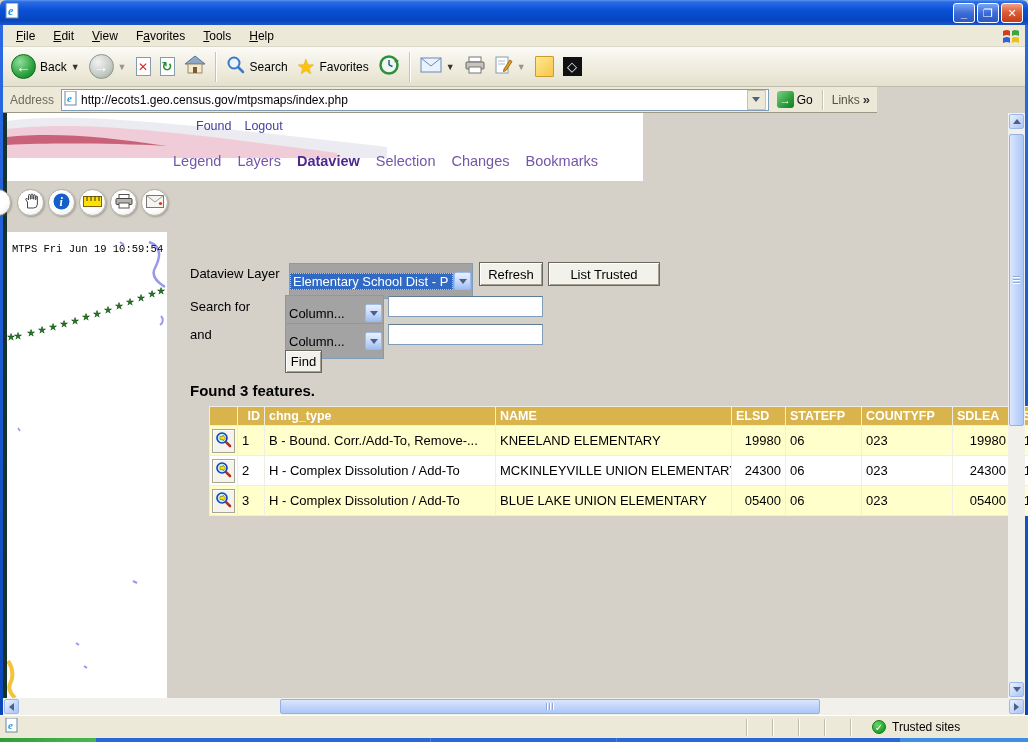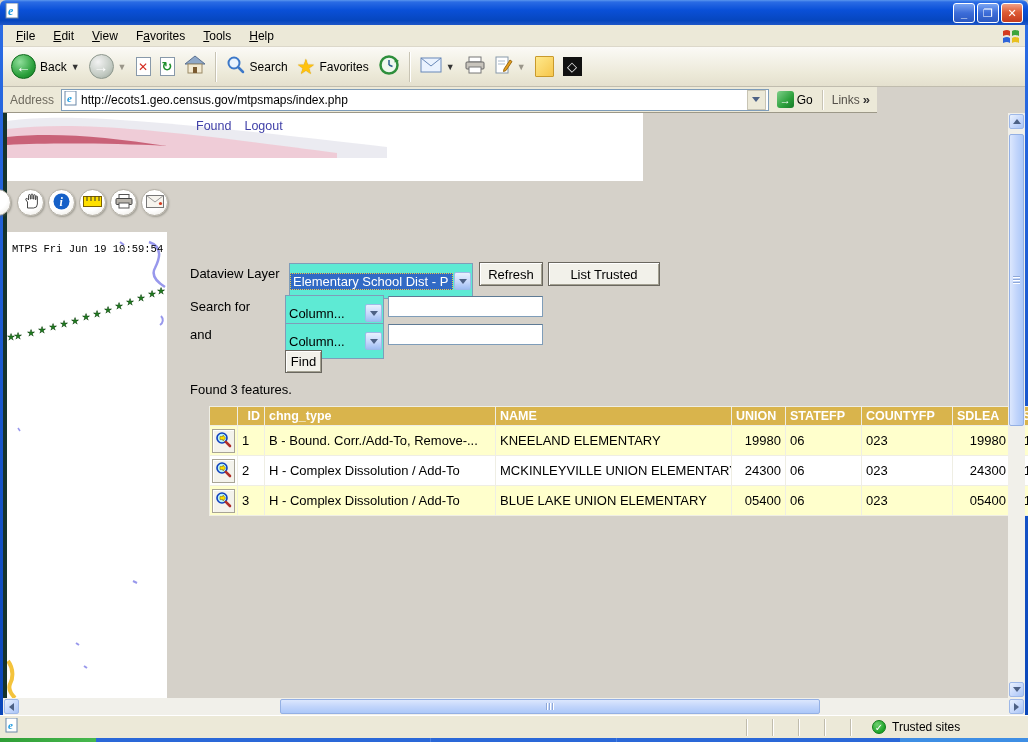--- a/index.html
+++ b/index.html
@@ -68,36 +68,36 @@
 
   .tool-circle{position:absolute;top:189px;width:27px;height:27px;border-radius:50%;
     background:radial-gradient(circle at 38% 30%,#FFFFFF 55%,#E8E6DF);border:1px solid #B4B0A6;
     box-shadow:1px 1px 2px rgba(90,90,80,.45);display:flex;align-items:center;justify-content:center;box-sizing:border-box;}
 
   #map-panel{left:7px;top:232px;width:160px;height:466px;background:#fff;overflow:hidden;}
   #map-stamp{position:absolute;left:5px;top:11px;font-size:10.5px;color:#000;white-space:nowrap;font-family:Liberation Mono, monospace;}
 
   
   .form-label{position:absolute;font-size:13px;color:#000;}
-  .xp-select{position:absolute;height:36px;background:#5eead4;border:1px solid #7F9DB9;
+  .xp-select{position:absolute;height:36px;background:#a3a3a3;border:1px solid #7F9DB9;
     display:flex;align-items:center;box-sizing:border-box;}
   .xp-select .val{flex:1;font-size:13px;padding:1px 3px;white-space:nowrap;overflow:hidden;}
   .xp-select .val.selected{background:#316AC5;color:#fff;outline:1px dotted #E8C848;outline-offset:-1px;}
   .xp-arrow{width:17px;height:18px;margin:1px;border-radius:2px;border:1px solid #9EBAE8;box-sizing:border-box;
     background:linear-gradient(180deg,#E9F1FE,#C6D8FB 55%,#9FBDF2);display:flex;align-items:center;justify-content:center;}
   .tri-dn{width:0;height:0;border-left:4px solid transparent;border-right:4px solid transparent;border-top:5px solid #4D6185;}
   .tri-up{width:0;height:0;border-left:4px solid transparent;border-right:4px solid transparent;border-bottom:5px solid #4D6185;}
   .tri-l{width:0;height:0;border-top:4px solid transparent;border-bottom:4px solid transparent;border-right:5px solid #4D6185;}
   .tri-r{width:0;height:0;border-top:4px solid transparent;border-bottom:4px solid transparent;border-left:5px solid #4D6185;}
   .xp-btn{position:absolute;background:#F2F1EA;border:1px solid #6A675F;box-sizing:border-box;
     box-shadow:inset 1px 1px 0 #FFFFFF,inset -1px -1px 0 #A3A091;font-size:13px;color:#000;
     display:flex;align-items:center;justify-content:center;cursor:default;}
   .xp-input{position:absolute;height:21px;background:#fff;border:1px solid #7F9DB9;border-top-color:#5E7A94;
     box-sizing:border-box;font-size:13px;padding:0 3px;font-family:"Liberation Sans",sans-serif;}
-  #found-text{position:absolute;left:190px;top:382px;font-weight:normal;font-size:13px;}
+  #found-text{position:absolute;left:190px;top:382px;font-weight:bold;font-size:15px;}
 
   
   #results{position:absolute;left:193px;top:406px;width:818px;border-collapse:separate;border-spacing:1px;
     background:#EFEEE4;table-layout:fixed;margin-left:16px;}
   #results th{background:#D9B44C;color:#fff;font-size:12.5px;font-weight:bold;text-align:left;
     padding:2px 4px;height:14px;white-space:nowrap;overflow:hidden;}
   #results td{font-size:13px;padding:5px 4px;white-space:nowrap;overflow:hidden;background:#fff;height:19px;}
   #results tr.odd td{background:#FFFFCC;}
   #results th.r,#results td.r{text-align:right;}
   #results td.icon-cell{padding:2px;text-align:center;}
@@ -284,20 +284,28 @@
 <div id="white-band" class="abs">
   <svg width="380" height="45" viewBox="0 0 380 45" style="position:absolute;left:0;top:0;">
     <path d="M0,8 C60,0 140,6 380,34 L380,45 L0,45 Z" fill="#E9E9F0" opacity="0.9"></path>
     <path d="M0,16 C70,8 150,16 330,40 L330,45 L0,45 Z" fill="#EFCAD5" opacity="0.95"></path>
     <path d="M0,24 C50,19 100,24 160,33 C100,30 40,30 0,32 Z" fill="#C4566E" opacity="0.9"></path>
   </svg>
   <span id="help-row">
     <span>Found</span>
     <span>Logout</span>
   </span>
+  <span id="site-nav">
+      <span class="">Legend</span>
+      <span class="">Layers</span>
+      <span class="active">Dataview</span>
+      <span class="">Selection</span>
+      <span class="">Changes</span>
+      <span class="">Bookmarks</span>
+    </span>
 </div>
 
 <div class="tool-circle" style="left:-16px;"></div>
 <div class="tool-circle" style="left:17px;">
   <span>
     <svg width="16" height="16" viewBox="0 0 16 16">
       <path d="M4.5,15 L4.5,9 L3,7 Q2.3,5.8 3.3,5.4 Q4.2,5.1 5,6.3 L5.5,7 L5.5,2.6 Q5.5,1.5 6.4,1.5 Q7.3,1.5 7.3,2.6 L7.3,6 L8.1,6 L8.1,2 Q8.1,1 9,1 Q9.9,1 9.9,2 L9.9,6 L10.7,6 L10.7,2.6 Q10.7,1.7 11.5,1.7 Q12.3,1.7 12.3,2.7 L12.3,6.5 L13,6.5 L13,3.8 Q13,3 13.7,3 Q14.4,3 14.4,3.9 L14.4,11 Q14.4,15 10.5,15 Z" fill="#fff" stroke="#333" stroke-width="0.9"></path>
     </svg>
   </span>
 </div>
@@ -413,21 +421,21 @@
       <col style="width:90px;">
       <col style="width:57px;">
       <col style="width:25px;">
   </colgroup>
   <thead>
       <tr>
         <th></th>
         <th class="r">ID</th>
         <th>chng_type</th>
         <th>NAME</th>
-        <th>UNION</th>
+        <th>ELSD</th>
         <th>STATEFP</th>
         <th>COUNTYFP</th>
         <th>SDLEA</th>
         <th>LS</th>
       </tr>
     </thead>
   <tbody>
       <tr class="odd">
         <td class="icon-cell"><span class="mag-btn">
             <span><svg width="17" height="17" viewBox="0 0 17 17">

